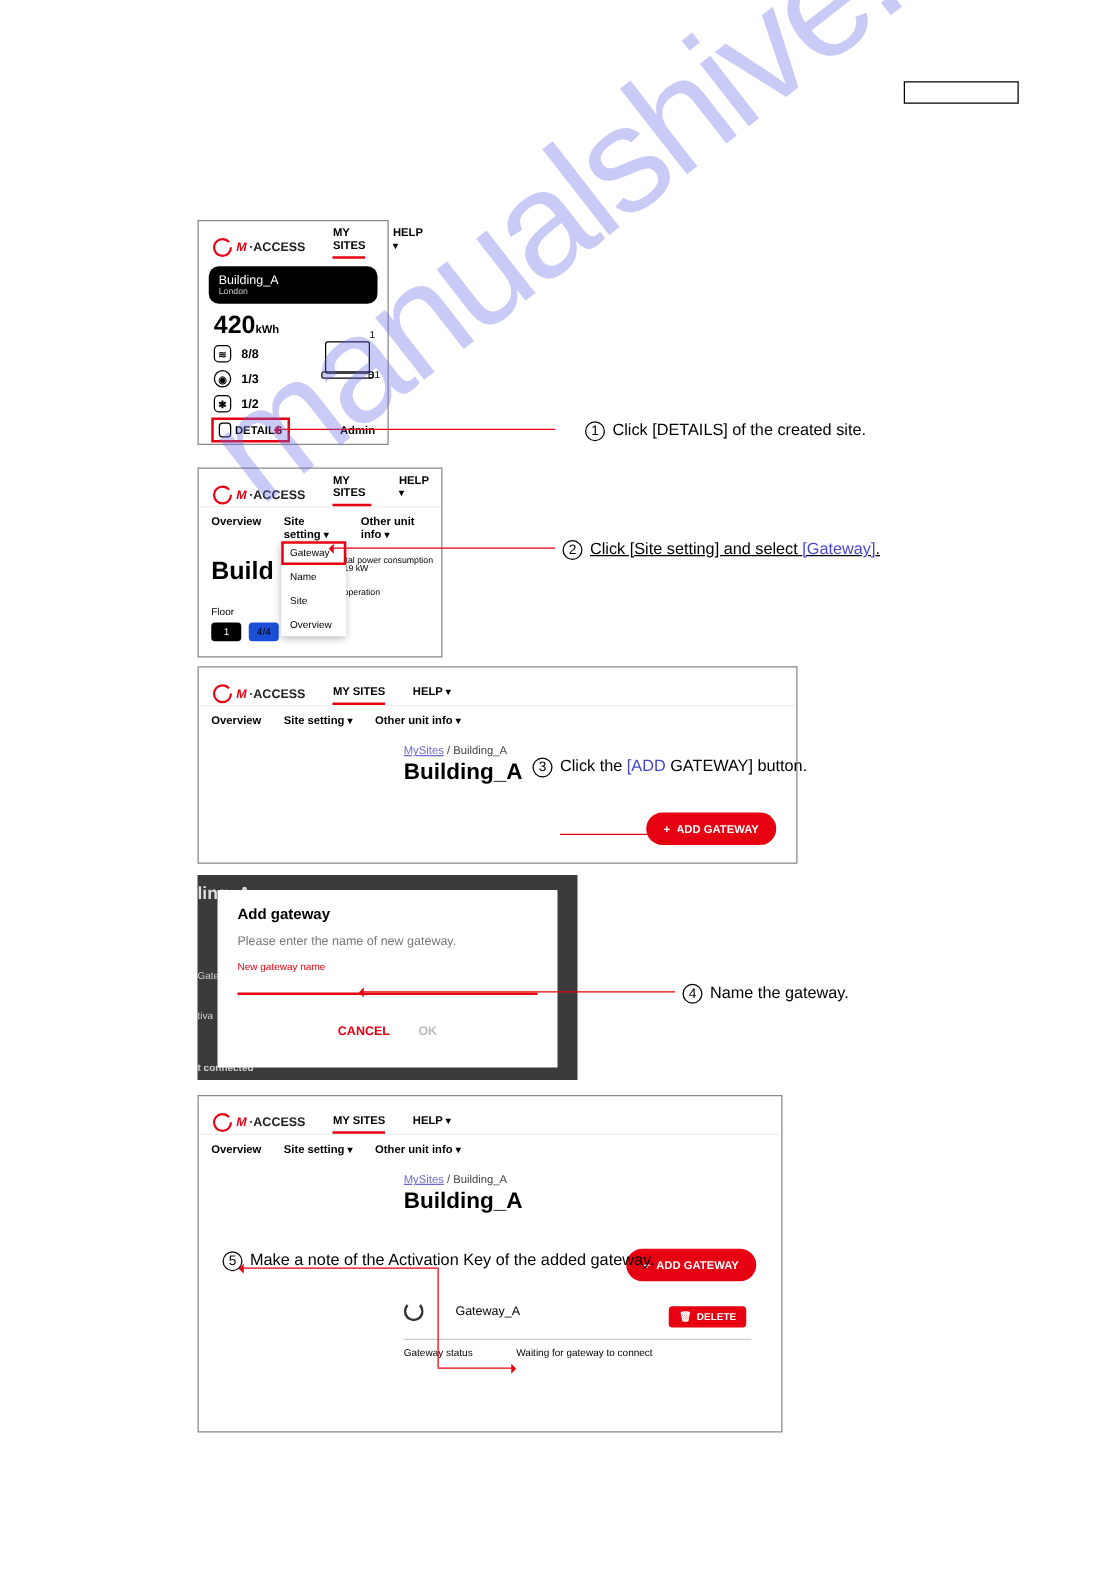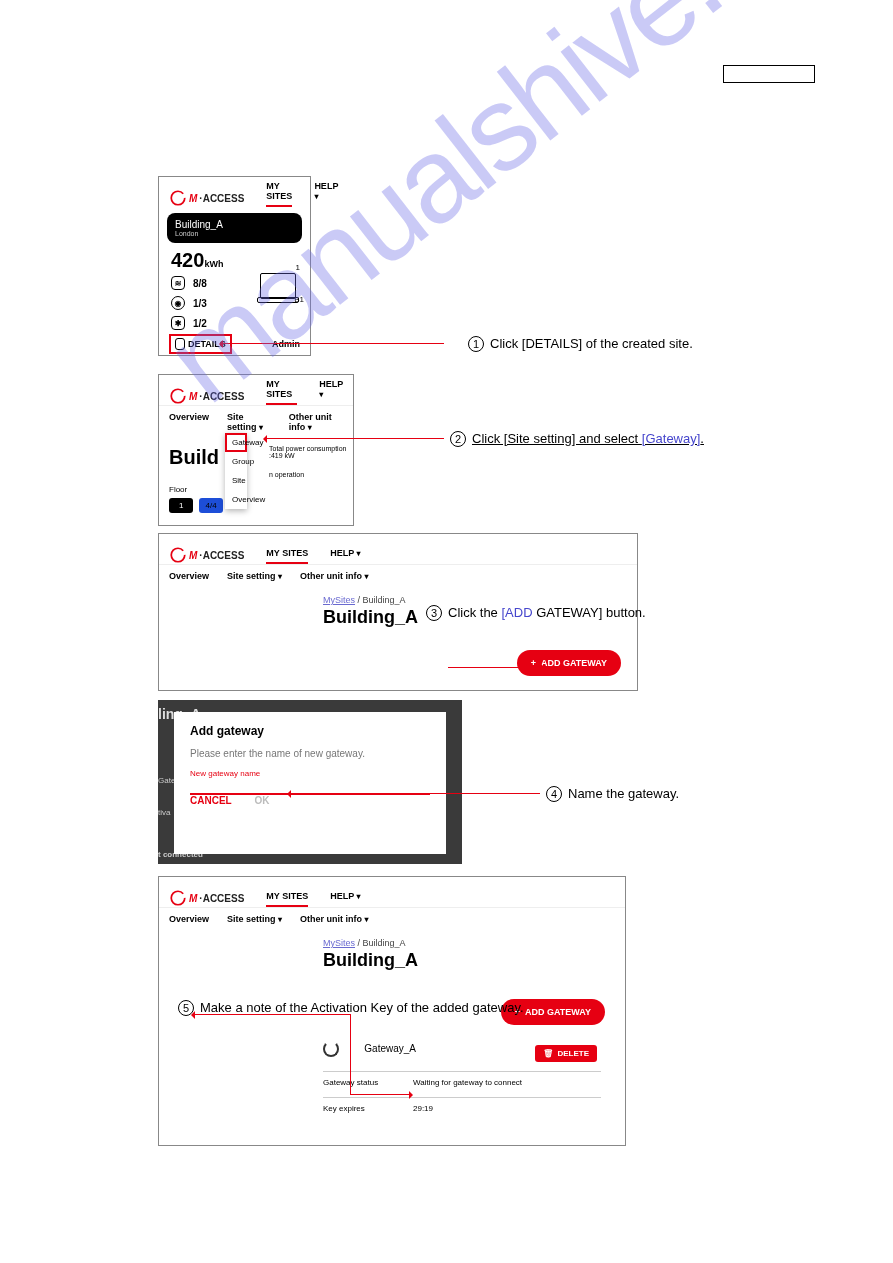--- a/index.html
+++ b/index.html
@@ -53,41 +53,41 @@
   .ico{width:14px; height:14px; border:1.5px solid #000; border-radius:4px; display:inline-flex; align-items:center;justify-content:center; font-size:8px;}
   .ico.drop{border-radius:50%; position:relative;}
   .laptop{position:absolute; right:14px; top:96px; width:36px; height:26px; border:1.5px solid #000; border-radius:2px;}
   .laptop::after{content:""; position:absolute; left:-4px; right:-4px; bottom:-5px; height:4px; border:1.5px solid #000; border-radius:2px;}
   .lap-lbl{position:absolute; font-size:8px;}
   .bottombar{display:flex; justify-content:space-between; align-items:center; padding:4px 10px 6px 10px; font-size:9px; font-weight:bold;}
   .details-btn{border:2px solid #e60012; padding:2px 4px; display:flex; align-items:center; gap:3px; font-size:9px;}
   .alert-ico{width:10px;height:12px;border:1.2px solid #000;border-radius:3px;display:inline-block;}
   
   #p2 { left:158px; top:374px; width:196px; height:152px; }
-  .dropdown{position:absolute; left:66px; top:58px; width:22px; background:#fff; box-shadow:0 2px 6px rgba(0,0,0,0.3); font-size:8px; z-index:2;}
+  .dropdown{position:absolute; left:66px; top:58px; width:52px; background:#fff; box-shadow:0 2px 6px rgba(0,0,0,0.3); font-size:8px; z-index:2;}
   .dropdown .dditem{padding:5px 7px;}
   .dropdown .dditem.hl{border:2px solid #e60012; padding:3px 5px;}
   .p2body{padding:0 10px; font-size:9px;}
   .p2body .build{font-weight:bold; font-size:20px; margin-top:8px;}
   .floor{margin-top:16px; font-size:8px;}
   .blackpill{display:inline-block;background:#000;color:#fff;padding:3px 10px;border-radius:3px;margin-top:4px;font-size:8px;}
   
   #p3 { left:158px; top:533px; width:480px; height:158px; }
   .crumb{font-size:9px; color:#444; margin-left:164px; margin-top:8px;}
   .crumb .l{color:#6a6ad0; text-decoration:underline;}
   .bigtitle{font-size:18px; font-weight:bold; margin-left:164px; margin-top:2px;}
   .addgw-btn{position:absolute; right:16px; bottom:14px; background:#e60012; color:#fff; font-size:9px; font-weight:bold; padding:8px 14px; border-radius:16px; display:flex; gap:5px; align-items:center;}
   
   #p4 { left:158px; top:700px; width:304px; height:164px; background:#3a3a3a; border:none;}
   .modal{position:absolute; left:16px; top:12px; right:16px; bottom:10px; background:#fff; padding:12px 16px;}
   .modal h4{font-size:12px; font-weight:bold;}
   .modal .hint{font-size:10px; color:#777; margin-top:10px;}
   .modal .lbl{font-size:8px; color:#e60012; margin-top:10px;}
   .modal .inp{border:none; border-bottom:2px solid #e60012; width:100%; height:16px; font-size:10px;}
-  .modal .actions{text-align:left; font-size:10px; font-weight:bold;}
+  .modal .actions{text-align:center; margin-top:24px; font-size:10px; font-weight:bold;}
   .modal .cancel{color:#e60012; margin-right:20px;}
   .modal .ok{color:#bbb;}
   .p4-edge1{position:absolute;left:0;top:6px;color:#ddd;font-size:14px;font-weight:bold;}
   .p4-edgeN{position:absolute;left:0;color:#ccc;font-size:8px;}
   
   #p5 { left:158px; top:876px; width:468px; height:270px; }
   .delete-btn{position:absolute; right:28px; top:168px; background:#e60012; color:#fff; font-size:8px; font-weight:bold; padding:4px 8px; border-radius:3px; display:flex; gap:4px; align-items:center;}
   .addgw-btn.p5{right:20px; top:122px; bottom:auto;}
   .gwcard{position:absolute; left:164px; top:164px; right:24px;}
   .gwname{font-size:10px; margin-left:22px; display:inline-block;}
@@ -177,21 +177,21 @@
     <div class="floor">Floor</div>
     <div style="display:flex;gap:6px;align-items:center;">
       <span class="blackpill">1</span>
       <span style="background:#1d4ed8;padding:3px 6px;border-radius:3px;font-size:8px;margin-top:4px;">4/4</span>
     </div>
   </div>
   <div style="position:absolute;left:110px;top:70px;font-size:7px;">Total power consumption :419 kW</div>
   <div style="position:absolute;left:110px;top:96px;font-size:7px;">n operation</div>
   <div class="dropdown">
     <div class="dditem hl">Gateway</div>
-    <div class="dditem">Group</div>
+    <div class="dditem">Name</div>
     <div class="dditem">Site</div>
     <div class="dditem">Overview</div>
   </div>
 </div>
 
 <div id="p3" class="panel">
   <div class="hdr">
     <span class="logo">
       <svg viewBox="0 0 24 24">
           <circle cx="12" cy="12" r="9" fill="none" stroke="#e60012" stroke-width="2.3" stroke-dasharray="50 6"></circle>
@@ -268,24 +268,20 @@
       <span>DELETE</span>
   </div>
   <div class="gwcard">
     <span class="spinner"></span>
     <span class="gwname">Gateway_A</span>
     <div style="height:10px;"></div>
     <div class="kv">
         <span class="k">Gateway status</span>
         <span>Waiting for gateway to connect</span>
       </div>
-    <div class="kv">
-        <span class="k">Key expires</span>
-        <span>29:19</span>
-      </div>
   </div>
 </div>
 
 <div class="arrow" style="left:222px; top:343px; width:222px;"></div>
 <div class="arrow" style="left:266px; top:438px; width:178px;"></div>
 <div class="arrow flip" style="left:448px; top:667px; width:94px;"></div>
 <div class="arrow" style="left:290px; top:793px; width:250px;"></div>
 <div class="arrow flip" style="left:350px; top:1094px; width:60px;"></div>
 <div class="arrow down" style="left:350px; top:1014px; height:80px;"></div>
 <div class="arrow" style="left:194px; top:1014px; width:156px;"></div>

